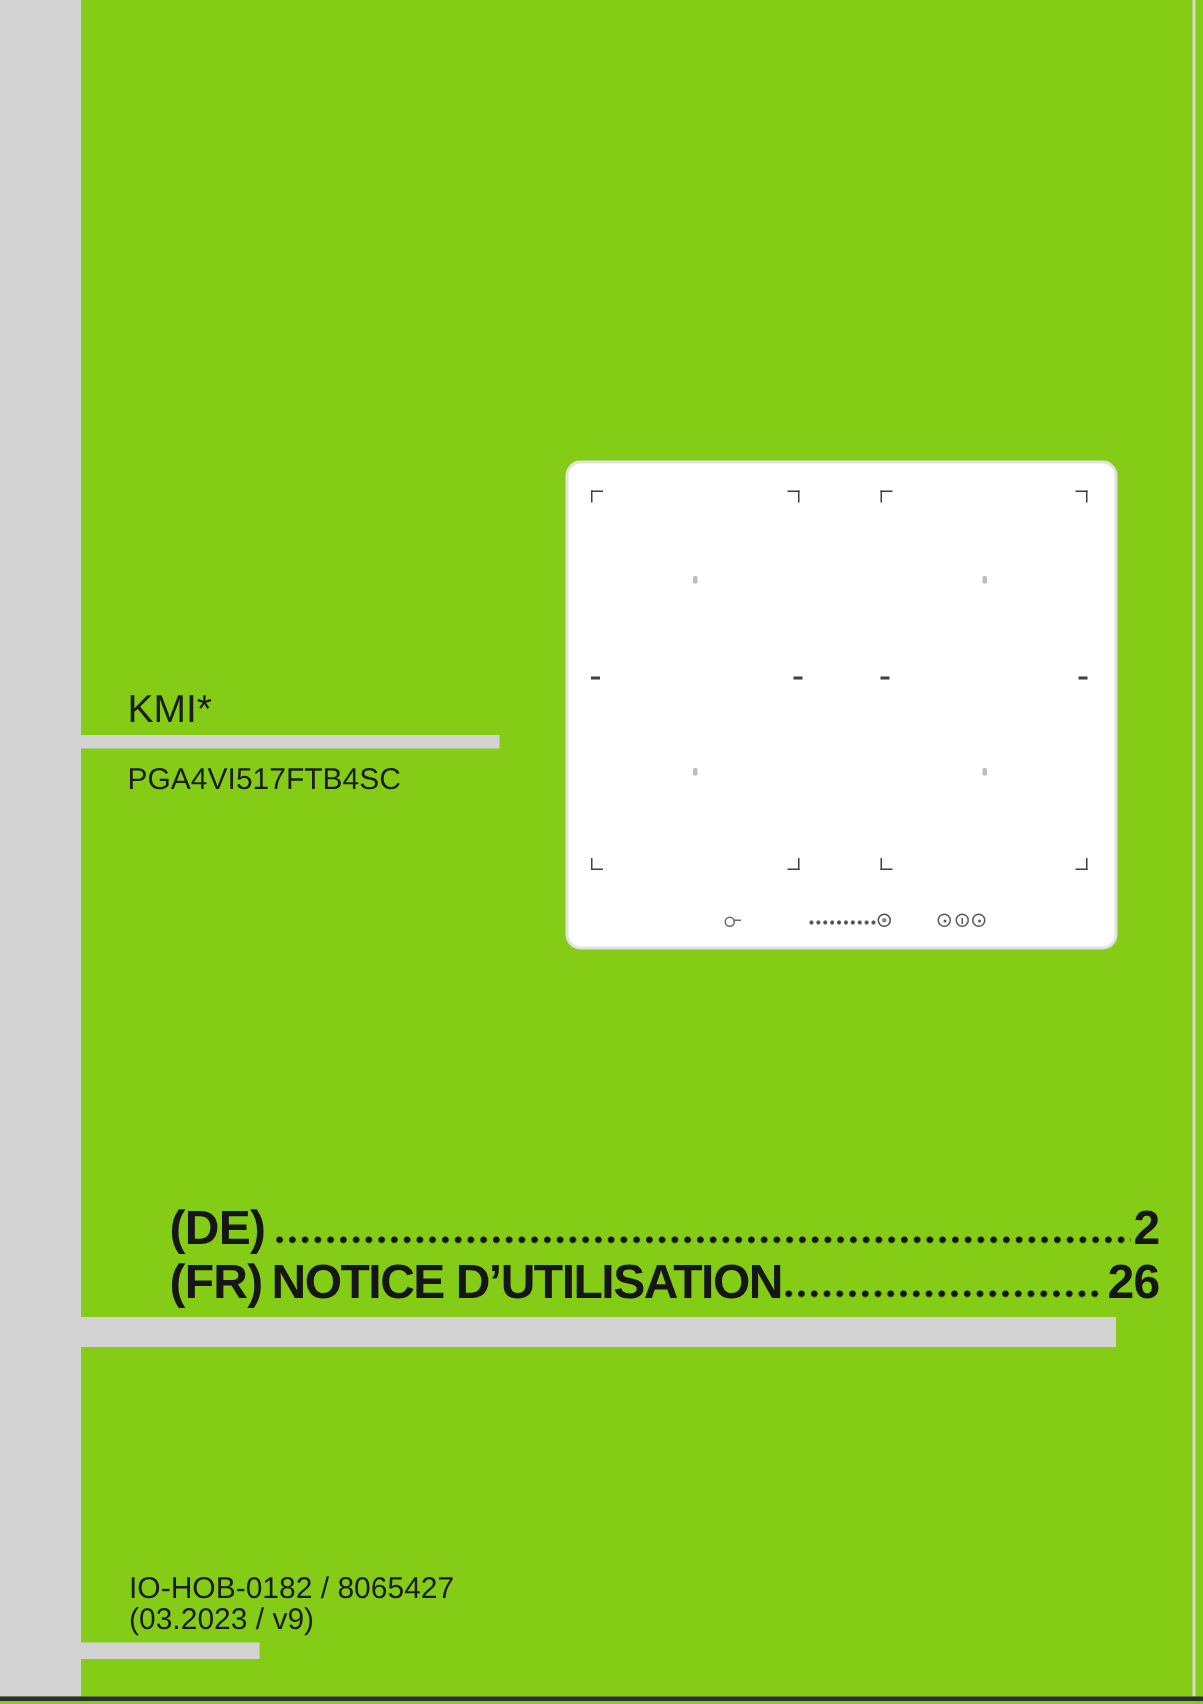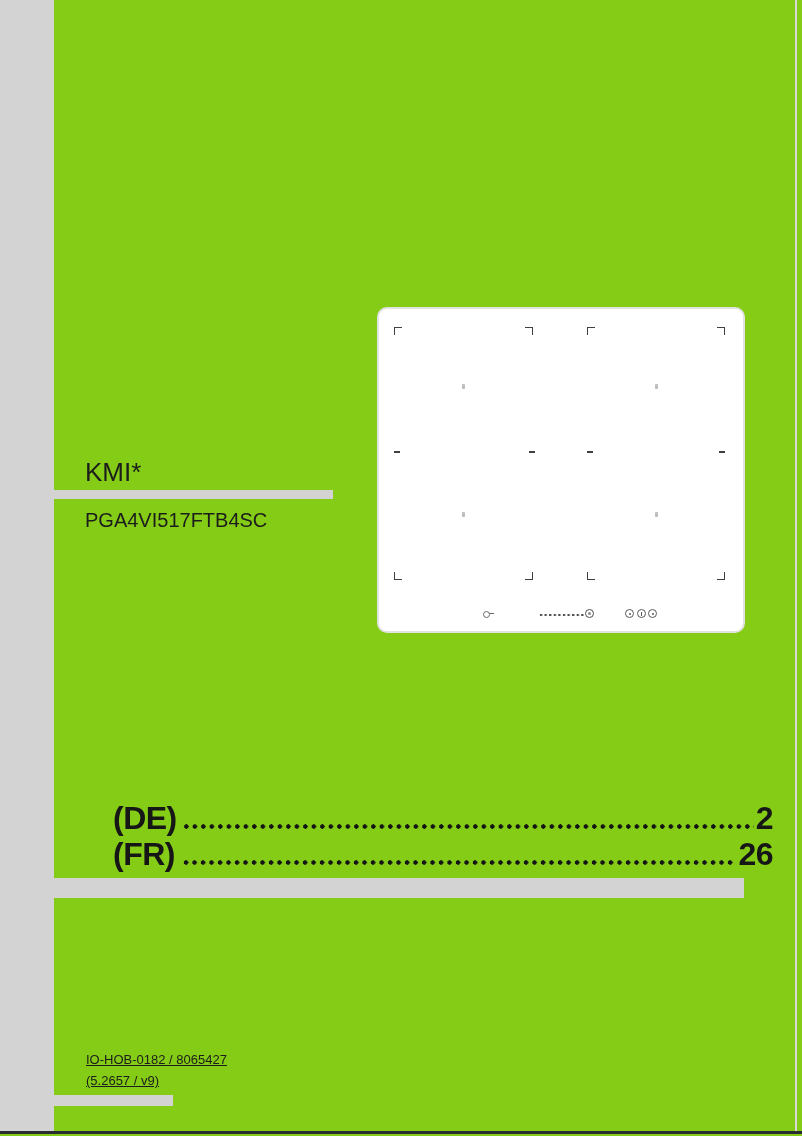--- a/index.html
+++ b/index.html
@@ -21,21 +21,21 @@
 
   .toc { position:absolute; left:85px; top:800px; width:660px; font-weight:700; font-size:32px; color:#161616;margin-left:28px; }
   .toc-row { display:flex; align-items:baseline; height:36px; letter-spacing:-0.5px; }
   .toc-lang { flex:none; width:68px; }
   .toc-title { flex:none; white-space:nowrap; letter-spacing:-1px; }
   .toc-leader { flex:1 1 auto; height:5px; margin:0 2px;
     background-image:radial-gradient(circle at 2.2px 2.5px, #141414 2px, rgba(0,0,0,0) 2.4px);
     background-size:8.5px 5px; background-repeat:repeat-x; background-position:right center; }
   .toc-page { flex:none; }
 
-  .footer-text { position:absolute; left:86px; top:1049px; font-size:13px; line-height:21px; color:#1c1c1c;text-decoration:underline; }
+  .footer-text { position:absolute; left:86px; top:1049px; font-size:20px; line-height:21px; color:#1c1c1c; }
 
   
   .hob { position:absolute; left:377px; top:307px; width:368px; height:326px;
          background:#ffffff; border:2px solid #e2e2e2; border-radius:10px; }
   .bk { position:absolute; width:8px; height:8px; border:0 solid #404040; }
   .bk-tl { border-top-width:1.5px; border-left-width:1.5px; }
   .bk-tr { border-top-width:1.5px; border-right-width:1.5px; }
   .bk-bl { border-bottom-width:1.5px; border-left-width:1.5px; }
   .bk-br { border-bottom-width:1.5px; border-right-width:1.5px; }
   .dash { position:absolute; width:6px; height:2px; background:#404040; }
@@ -101,26 +101,27 @@
   </div>
 
   <div class="toc">
     <div class="toc-row">
       <span class="toc-lang">(DE)</span>
       <span class="toc-leader"></span>
       <span class="toc-page">2</span>
     </div>
     <div class="toc-row">
       <span class="toc-lang">(FR)</span>
+      <span class="toc-title">NOTICE D’UTILISATION</span>
       <span class="toc-leader"></span>
       <span class="toc-page">26</span>
     </div>
   </div>
   <div class="bar-toc"></div>
 
   <div class="footer-text">
     <div>IO-HOB-0182 / 8065427</div>
-    <div>(5.2657 / v9)</div>
+    <div>(03.2023 / v9)</div>
   </div>
   <div class="bar-footer"></div>
   <div class="bottom-line"></div>
 
 </div>
 
 </body></html>

